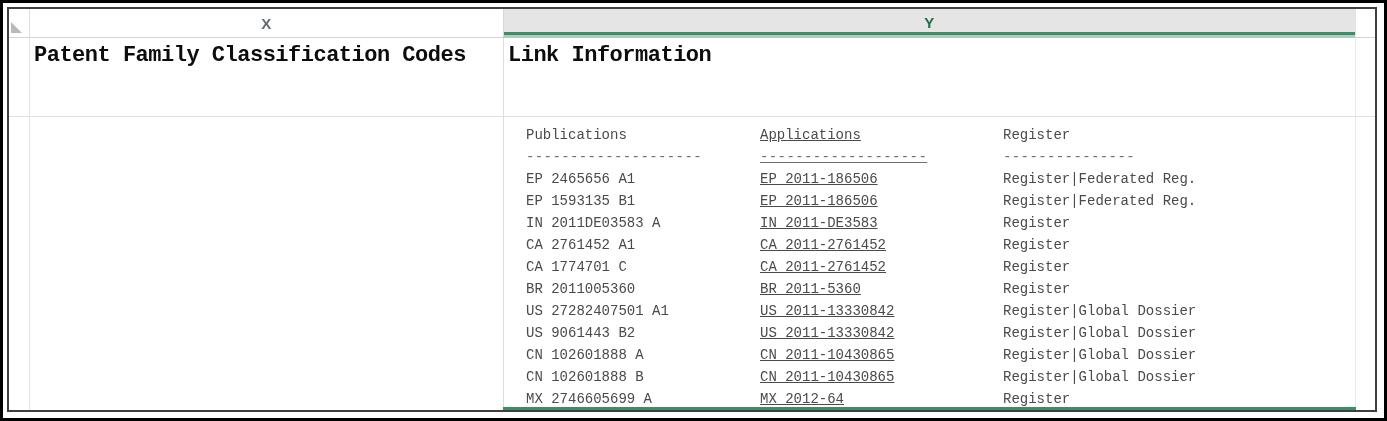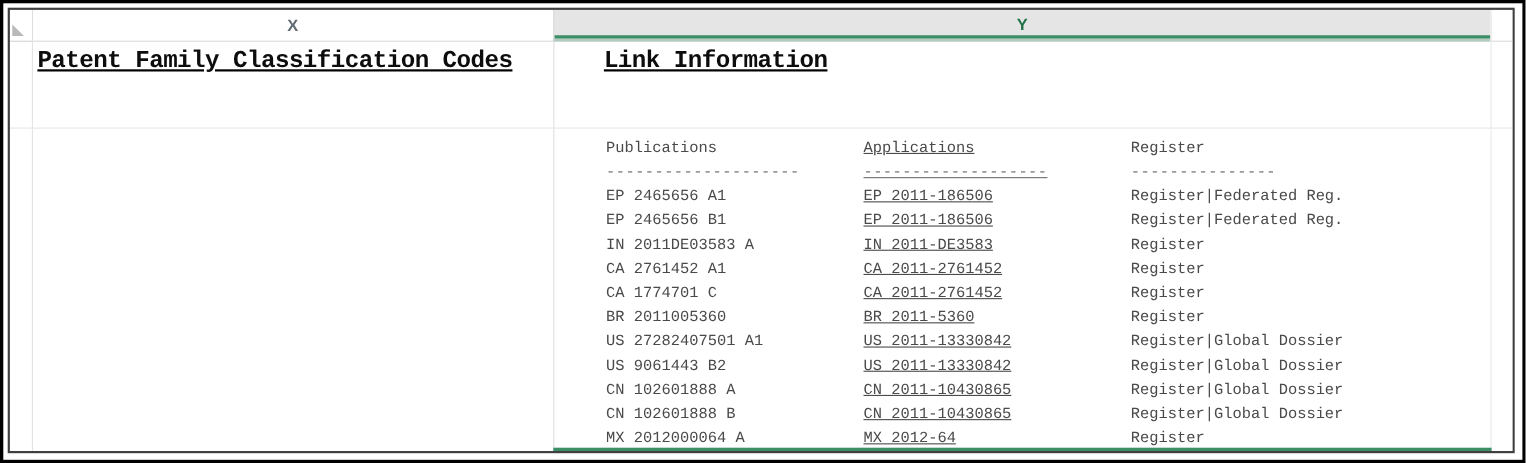--- a/index.html
+++ b/index.html
@@ -72,24 +72,24 @@
 
   
   .rowhead-sliver { background: #ffffff; }
   .rowhead-sliver.r1 { grid-column: 1; grid-row: 2; border-bottom: 1px solid #e0e0e0; }
   .rowhead-sliver.r2 { grid-column: 1; grid-row: 3; }
 
   .cell { background: #ffffff; overflow: hidden; }
   .cell.colx { border-left: 1px solid #e3e3e3; }
   .cell.coly { border-left: 1px solid #dedede; }
   .cell.colrest { border-left: 1px solid #e8e8e8; }
-  .row1 { grid-row: 2; border-bottom: 1px solid #e0e0e0; text-decoration: underline; }
+  .row1 { grid-row: 2; border-bottom: 1px solid #e0e0e0; }
   .row2 { grid-row: 3; }
   .cell.c2 { grid-column: 2; }
-  .cell.c3 { grid-column: 3; padding-left: 41px; }
+  .cell.c3 { grid-column: 3; }
   .cell.c4 { grid-column: 4; }
 
   .bold-title {
     font-family: "Liberation Mono", "DejaVu Sans Mono", monospace;
     font-weight: bold;
     font-size: 22px;
     color: #0d0d0d;
     padding: 5px 4px 0 4px;
     white-space: nowrap;
     letter-spacing: -0.5px;
@@ -99,20 +99,21 @@
   .mono-table {
     font-family: "Liberation Mono", "DejaVu Sans Mono", monospace;
     font-size: 14px;
     color: #4a4a4a;
     padding: 10px 0 0 4px;
   }
   .mline {
     position: relative;
     height: 22px;
     white-space: pre;
+    margin-left: 16px;
   }
   .mline span {
     position: absolute;
     top: 0;
     white-space: pre;
   }
   .mline .f1 { left: 2px; }
   .mline .f2 { left: 236px; text-decoration: underline; }
   .mline .f3 { left: 479px; }
   .mline.dashes { color: #6f6f6f; letter-spacing: 0.4px; }
@@ -154,29 +155,29 @@
     </div>
     <div class="cell row1 c4 colrest"></div>
 
     <div class="rowhead-sliver r2"></div>
     <div class="cell row2 c2 colx"></div>
     <div class="cell row2 c3 coly">
       <div class="mono-table" id="mono-table">
           <div class="mline header"><span class="f1">Publications</span><span class="f2">Applications</span><span class="f3">Register</span></div>
           <div class="mline dashes"><span class="f1">--------------------</span><span class="f2">-------------------</span><span class="f3">---------------</span></div>
           <div class="mline"><span class="f1">EP 2465656 A1</span><span class="f2">EP 2011-186506</span><span class="f3">Register|Federated Reg.</span></div>
-          <div class="mline"><span class="f1">EP 2465656 B1</span><span class="f2">EP 2011-186506</span><span class="f3">Register|Federated Reg.</span></div>
+          <div class="mline"><span class="f1">EP 1593135 B1</span><span class="f2">EP 2011-186506</span><span class="f3">Register|Federated Reg.</span></div>
           <div class="mline"><span class="f1">IN 2011DE03583 A</span><span class="f2">IN 2011-DE3583</span><span class="f3">Register</span></div>
           <div class="mline"><span class="f1">CA 2761452 A1</span><span class="f2">CA 2011-2761452</span><span class="f3">Register</span></div>
           <div class="mline"><span class="f1">CA 1774701 C</span><span class="f2">CA 2011-2761452</span><span class="f3">Register</span></div>
           <div class="mline"><span class="f1">BR 2011005360</span><span class="f2">BR 2011-5360</span><span class="f3">Register</span></div>
           <div class="mline"><span class="f1">US 27282407501 A1</span><span class="f2">US 2011-13330842</span><span class="f3">Register|Global Dossier</span></div>
           <div class="mline"><span class="f1">US 9061443 B2</span><span class="f2">US 2011-13330842</span><span class="f3">Register|Global Dossier</span></div>
           <div class="mline"><span class="f1">CN 102601888 A</span><span class="f2">CN 2011-10430865</span><span class="f3">Register|Global Dossier</span></div>
           <div class="mline"><span class="f1">CN 102601888 B</span><span class="f2">CN 2011-10430865</span><span class="f3">Register|Global Dossier</span></div>
-          <div class="mline"><span class="f1">MX 2012000064 A</span><span class="f2">MX 2012-64</span><span class="f3">Register</span></div>
+          <div class="mline"><span class="f1">MX 2746605699 A</span><span class="f2">MX 2012-64</span><span class="f3">Register</span></div>
         </div>
     </div>
     <div class="cell row2 c4 colrest"></div>
 
     <div class="green-bottom-bar"></div>
   </div>
 </div>
 
 </body></html>

